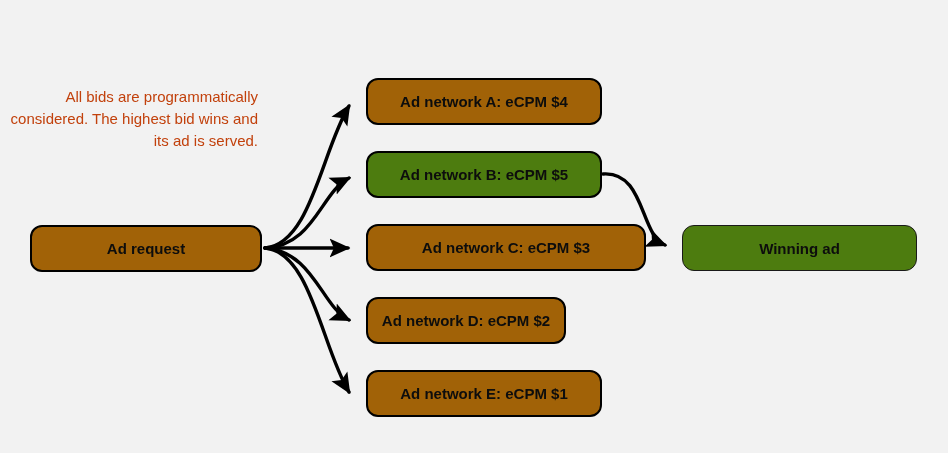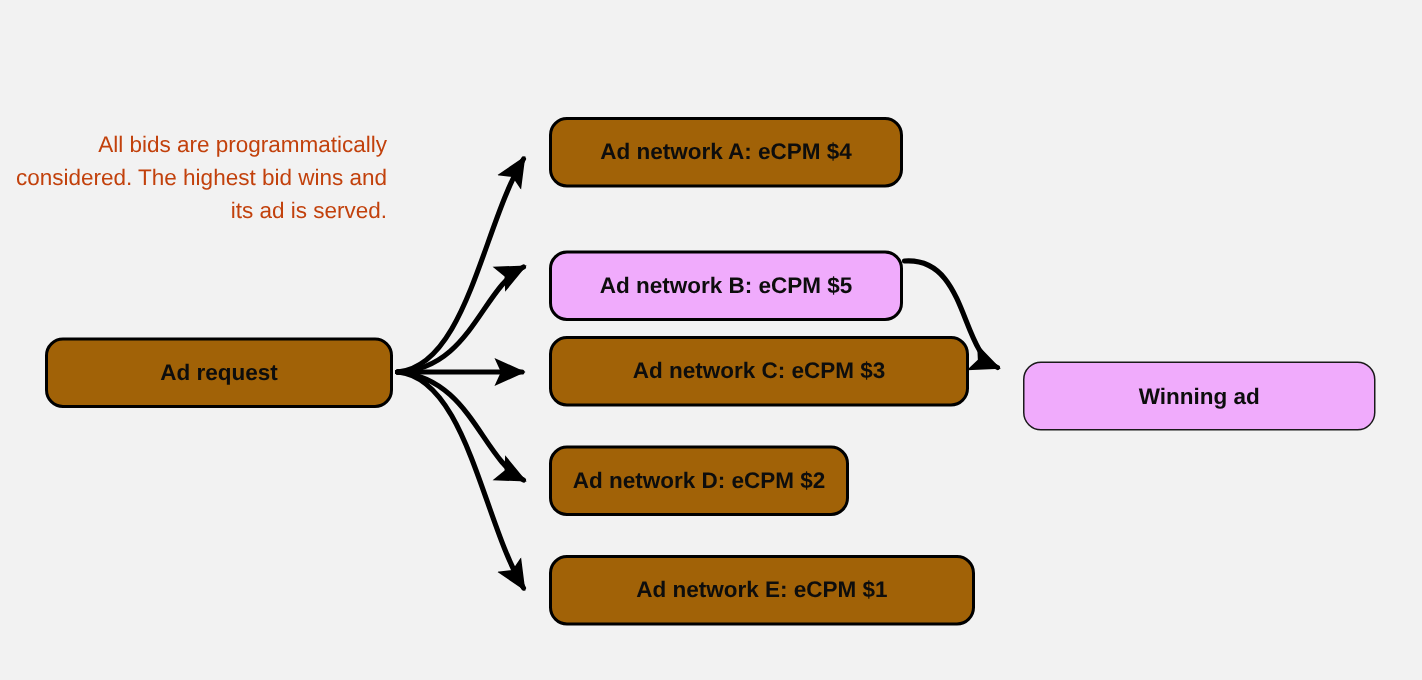--- a/index.html
+++ b/index.html
@@ -58,34 +58,33 @@
     justify-content: center;
     font-size: 15px;
     font-weight: bold;
     color: #0d0d0d;
     border-radius: 12px;
     background: #a16207;
     border: 2px solid #000000;
     white-space: nowrap;
   }
   .node.green {
-    background: #f0abfc;
-    margin-top: 16px;
+    background: #4d7c0f;
   }
   .node.thin {
     border-width: 1px;
     border-color: #1a1a1a;
   }
 
   #node-request { left: 30px;  top: 225px; width: 232px; height: 47px; }
   #node-net-a   { left: 366px; top: 78px;  width: 236px; height: 47px; }
   #node-net-b   { left: 366px; top: 151px; width: 236px; height: 47px; }
   #node-net-c   { left: 366px; top: 224px; width: 280px; height: 47px; }
   #node-net-d   { left: 366px; top: 297px; width: 200px; height: 47px; }
-  #node-net-e   { left: 366px; top: 370px; width: 284px; height: 47px; }
+  #node-net-e   { left: 366px; top: 370px; width: 236px; height: 47px; }
   #node-winning { left: 682px; top: 225px; width: 235px; height: 46px; align-items: center; }
 </style>
 </head>
 <body>
 
 <div id="canvas">
 
 
   <div class="description">All bids are programmatically considered. The highest bid wins and its ad is served.</div>
 

